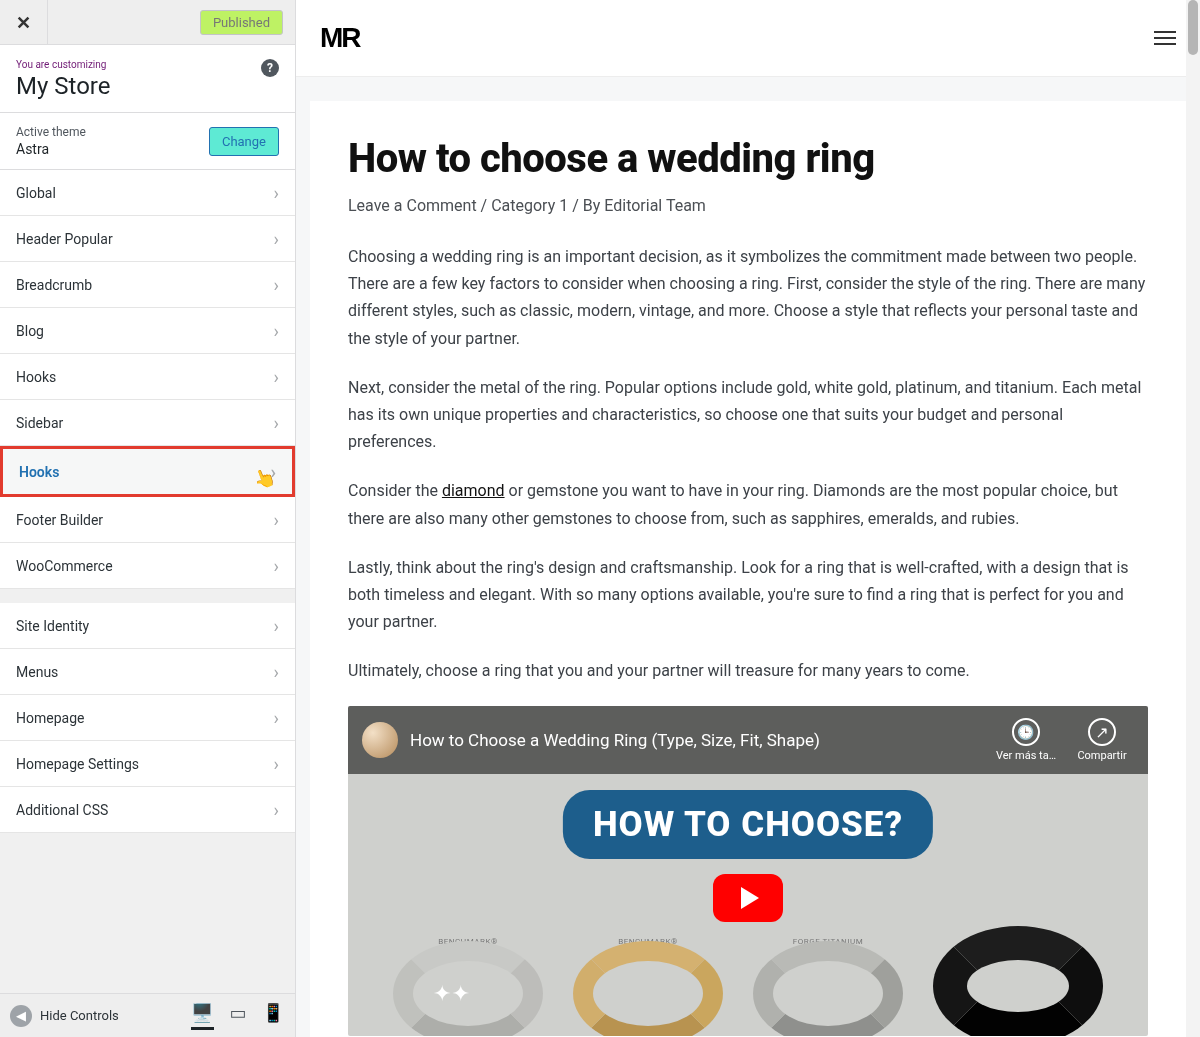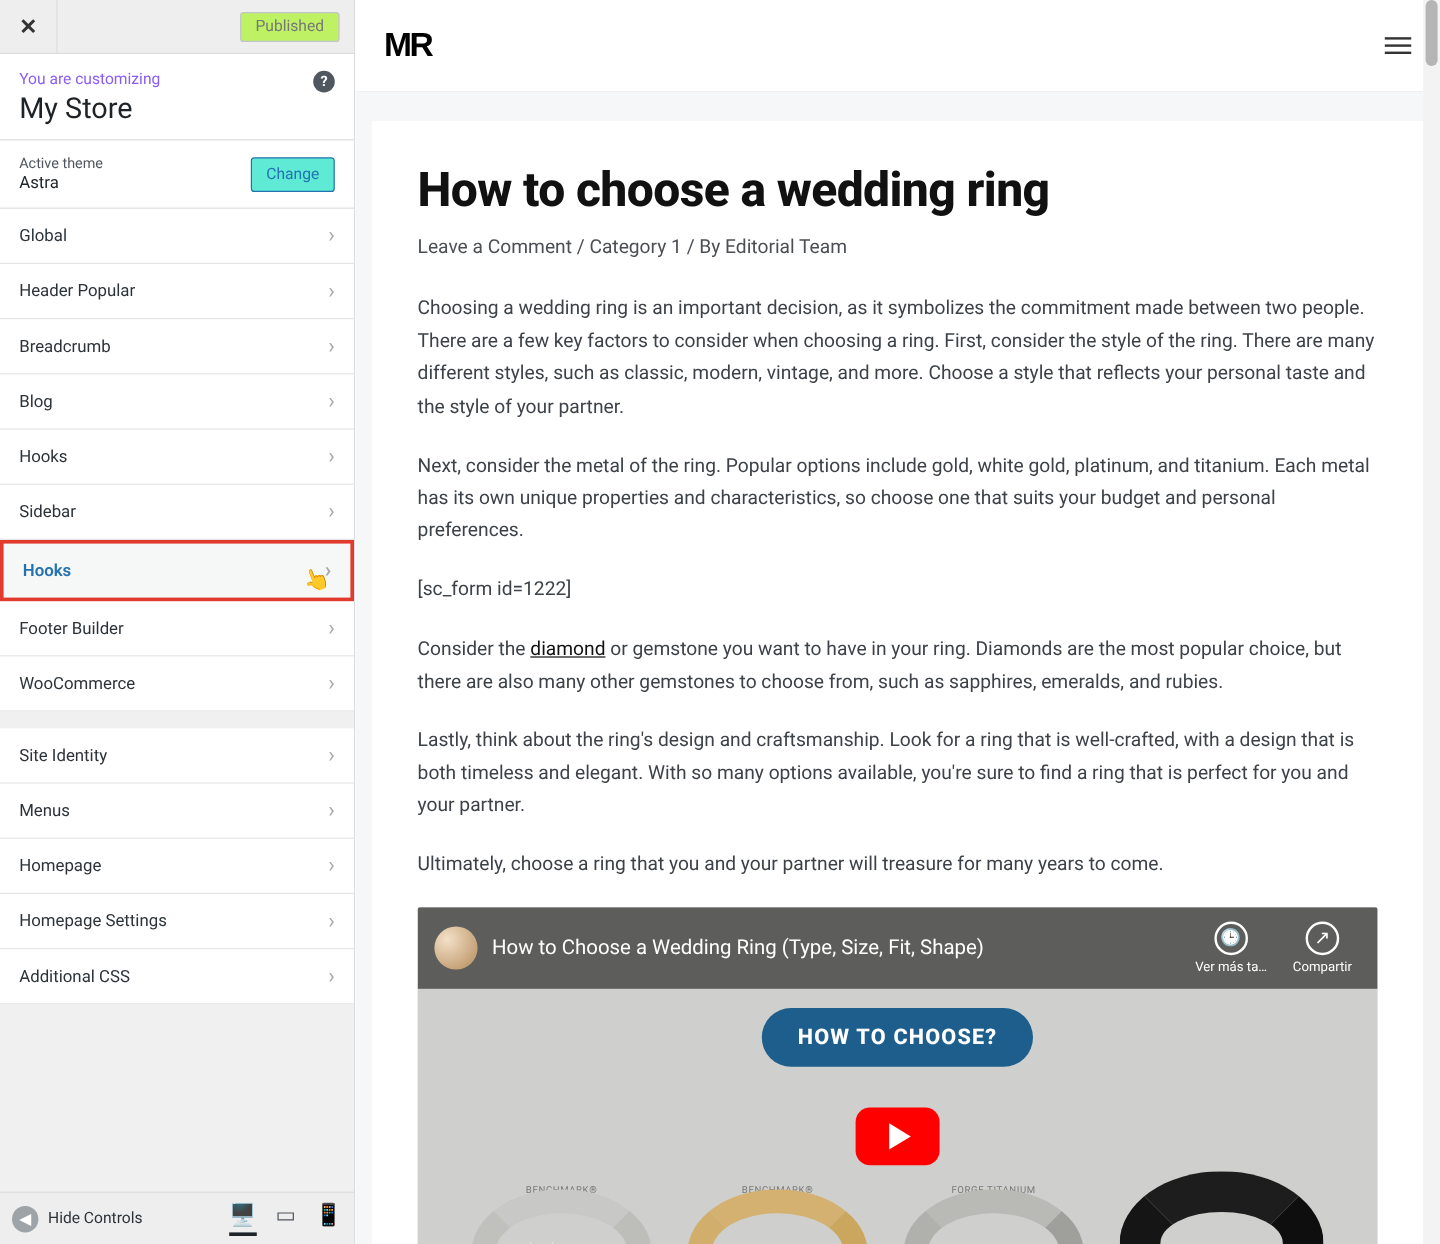--- a/index.html
+++ b/index.html
@@ -51,22 +51,22 @@
     color: #777;
     font-size: 13px;
     background: #bef264;
   }
   .customizing {
     padding: 14px 16px 12px 16px;
     border-bottom: 1px solid #dcdcde;
     position: relative;
   }
   .customizing .small {
-    font-size: 13px;
-    color: #8b5cf6;
+    font-size: 10px;
+    color: #701a75;
   }
   .customizing .store {
     font-size: 24px;
     color: #1d2327;
     margin-top: 2px;
     font-weight: 400;
   }
   .help-icon {
     position: absolute;
     right: 16px;
@@ -227,21 +227,21 @@
   .avatar {
     width:36px; height:36px; border-radius:50%;
     background: radial-gradient(circle at 30% 30%, #f3e0c7, #b58b5a);
   }
   .video-title { color:#fff; font-size:17px; flex:1; white-space:nowrap; overflow:hidden; text-overflow:ellipsis;}
   .video-ctrl { display:flex; flex-direction:column; align-items:center; color:#fff; font-size:11px; gap:3px; min-width:64px;}
   .video-ctrl .circ { width:28px;height:28px;border:2px solid #fff;border-radius:50%; display:flex;align-items:center;justify-content:center; font-size:14px;}
   .video-ctrl .share-ic::before{content:"↗"; font-size:16px;}
   .banner {
     position:absolute; left:50%; top:84px; transform:translateX(-50%);
-    background:#1d5e8c; color:#fff; font-weight:800; font-size:18px;
+    background:#1d5e8c; color:#fff; font-weight:800; font-size:35px;
     padding:14px 30px; letter-spacing:1px;border-radius:27px;
   }
   .play {
     position:absolute; left:50%; top:58%; transform:translate(-50%,-50%);
     width:70px; height:48px; background:#ff0000; border-radius:12px;
     display:flex; align-items:center; justify-content:center;
   }
   .play::after{
     content:""; border-left:18px solid #fff; border-top:11px solid transparent; border-bottom:11px solid transparent;
     margin-left:4px;
@@ -388,21 +388,20 @@
   </div>
 
   <div class="content-wrap">
     <div class="article">
       <h1>How to choose a wedding ring</h1>
       <div class="meta">
         <a>Leave a Comment</a><span> / </span><a>Category 1</a><span> / By </span><a>Editorial Team</a>
       </div>
       <p>Choosing a wedding ring is an important decision, as it symbolizes the commitment made between two people. There are a few key factors to consider when choosing a ring. First, consider the style of the ring. There are many different styles, such as classic, modern, vintage, and more. Choose a style that reflects your personal taste and the style of your partner.</p>
       <p>Next, consider the metal of the ring. Popular options include gold, white gold, platinum, and titanium. Each metal has its own unique properties and characteristics, so choose one that suits your budget and personal preferences.</p>
-      <p>[sc_form id=1222]</p>
       <p>
         <span>Consider the </span><a class="inline">diamond</a><span> or gemstone you want to have in your ring. Diamonds are the most popular choice, but there are also many other gemstones to choose from, such as sapphires, emeralds, and rubies.</span>
       </p>
       <p>Lastly, think about the ring's design and craftsmanship. Look for a ring that is well-crafted, with a design that is both timeless and elegant. With so many options available, you're sure to find a ring that is perfect for you and your partner.</p>
       <p>Ultimately, choose a ring that you and your partner will treasure for many years to come.</p>
 
       <div class="video">
         <div class="video-top">
           <div class="avatar"></div>
           <div class="video-title">How to Choose a Wedding Ring (Type, Size, Fit, Shape)</div>

